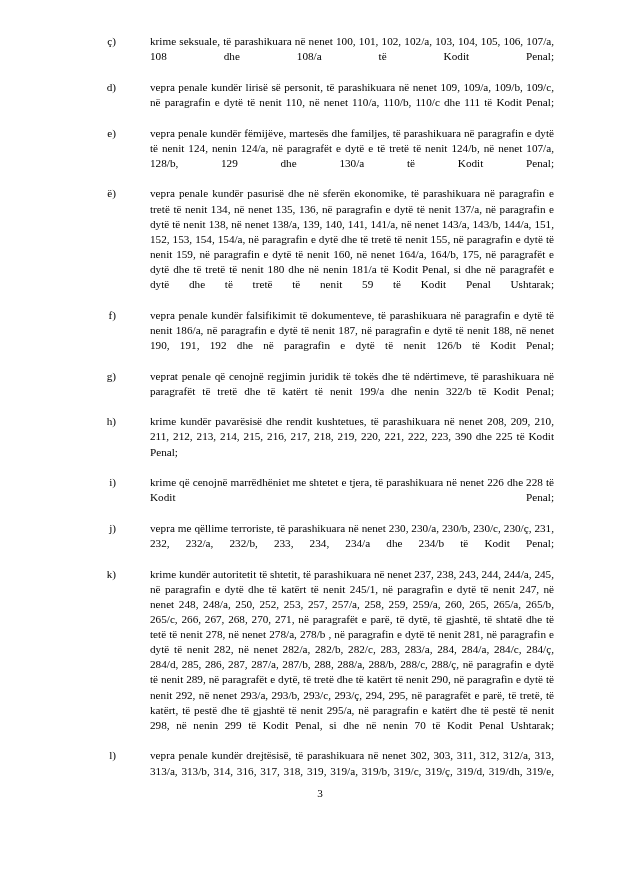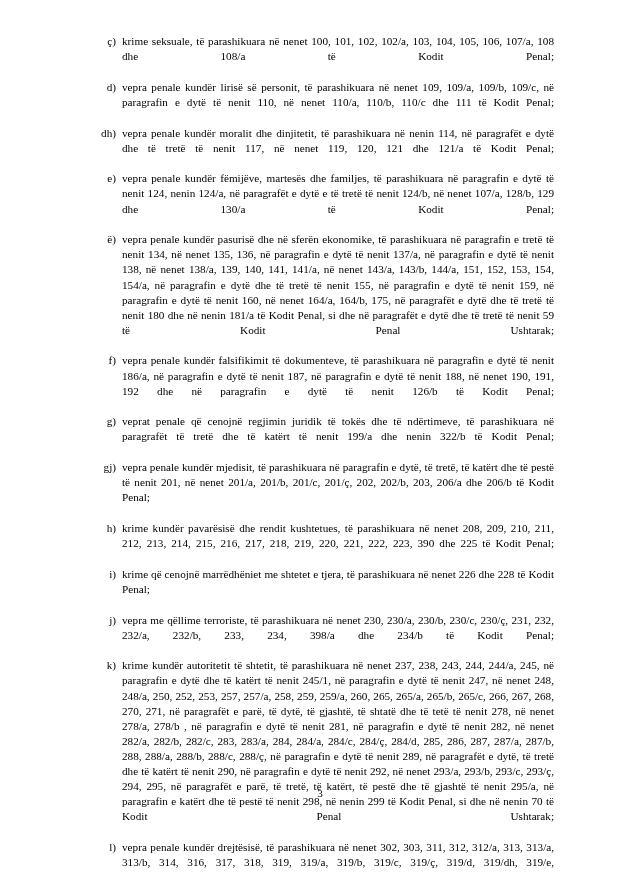--- a/index.html
+++ b/index.html
@@ -43,20 +43,21 @@
     text-align: right;
     padding-right: 6px;
     box-sizing: border-box;
     white-space: nowrap;
   }
   .body-text {
     flex: 1 1 auto;
     text-align: justify;
     text-justify: inter-word;
     hyphens: none;
+    margin-left: 28px;
   }
   .body-text:after {
     content: "";
     display: inline-block;
     width: 100%;
   }
   .page-number {
     position: absolute;
     left: 0;
     top: 786px;
@@ -77,24 +78,20 @@
     <div class="item">
       <span class="marker">ç)</span>
       <span class="body-text">krime seksuale, të parashikuara në nenet 100, 101, 102, 102/a, 103, 104, 105, 106, 107/a, 108 dhe 108/a të Kodit Penal;</span>
     </div>
 
     <div class="item">
       <span class="marker">d)</span>
       <span class="body-text">vepra penale kundër lirisë së personit, të parashikuara në nenet 109, 109/a, 109/b, 109/c, në paragrafin e dytë të nenit 110, në nenet 110/a, 110/b, 110/c dhe 111 të Kodit Penal;</span>
     </div>
 
-    <div class="item">
-      <span class="marker">dh)</span>
-      <span class="body-text">vepra penale kundër moralit dhe dinjitetit, të parashikuara në nenin 114, në paragrafët e dytë dhe të tretë të nenit 117, në nenet 119, 120, 121 dhe 121/a të Kodit Penal;</span>
-    </div>
 
     <div class="item">
       <span class="marker">e)</span>
       <span class="body-text">vepra penale kundër fëmijëve, martesës dhe familjes, të parashikuara në paragrafin e dytë të nenit 124, nenin 124/a, në paragrafët e dytë e të tretë të nenit 124/b, në nenet 107/a, 128/b, 129 dhe 130/a të Kodit Penal;</span>
     </div>
 
     <div class="item">
       <span class="marker">ë)</span>
       <span class="body-text">vepra penale kundër pasurisë dhe në sferën ekonomike, të parashikuara në paragrafin e tretë të nenit 134, në nenet 135, 136, në paragrafin e dytë të nenit 137/a, në paragrafin e dytë të nenit 138, në nenet 138/a, 139, 140, 141, 141/a, në nenet 143/a, 143/b, 144/a, 151, 152, 153, 154, 154/a, në paragrafin e dytë dhe të tretë të nenit 155, në paragrafin e dytë të nenit 159, në paragrafin e dytë të nenit 160, në nenet 164/a, 164/b, 175, në paragrafët e dytë dhe të tretë të nenit 180 dhe në nenin 181/a të Kodit Penal, si dhe në paragrafët e dytë dhe të tretë të nenit 59 të Kodit Penal Ushtarak;</span>
     </div>
@@ -102,38 +99,34 @@
     <div class="item">
       <span class="marker">f)</span>
       <span class="body-text">vepra penale kundër falsifikimit të dokumenteve, të parashikuara në paragrafin e dytë të nenit 186/a, në paragrafin e dytë të nenit 187, në paragrafin e dytë të nenit 188, në nenet 190, 191, 192 dhe në paragrafin e dytë të nenit 126/b të Kodit Penal;</span>
     </div>
 
     <div class="item">
       <span class="marker">g)</span>
       <span class="body-text">veprat penale që cenojnë regjimin juridik të tokës dhe të ndërtimeve, të parashikuara në paragrafët të tretë dhe të katërt të nenit 199/a dhe nenin 322/b të Kodit Penal;</span>
     </div>
 
-    <div class="item">
-      <span class="marker">gj)</span>
-      <span class="body-text">vepra penale kundër mjedisit, të parashikuara në paragrafin e dytë, të tretë, të katërt dhe të pestë të nenit 201, në nenet 201/a, 201/b, 201/c, 201/ç, 202, 202/b, 203, 206/a dhe 206/b të Kodit Penal;</span>
-    </div>
 
     <div class="item">
       <span class="marker">h)</span>
       <span class="body-text">krime kundër pavarësisë dhe rendit kushtetues, të parashikuara në nenet 208, 209, 210, 211, 212, 213, 214, 215, 216, 217, 218, 219, 220, 221, 222, 223, 390 dhe 225 të Kodit Penal;</span>
     </div>
 
     <div class="item">
       <span class="marker">i)</span>
       <span class="body-text">krime që cenojnë marrëdhëniet me shtetet e tjera, të parashikuara në nenet 226 dhe 228 të Kodit Penal;</span>
     </div>
 
     <div class="item">
       <span class="marker">j)</span>
-      <span class="body-text">vepra me qëllime terroriste, të parashikuara në nenet 230, 230/a, 230/b, 230/c, 230/ç, 231, 232, 232/a, 232/b, 233, 234, 398/a dhe 234/b të Kodit Penal;</span>
+      <span class="body-text">vepra me qëllime terroriste, të parashikuara në nenet 230, 230/a, 230/b, 230/c, 230/ç, 231, 232, 232/a, 232/b, 233, 234, 234/a dhe 234/b të Kodit Penal;</span>
     </div>
 
     <div class="item">
       <span class="marker">k)</span>
       <span class="body-text">krime kundër autoritetit të shtetit, të parashikuara në nenet 237, 238, 243, 244, 244/a, 245, në paragrafin e dytë dhe të katërt të nenit 245/1, në paragrafin e dytë të nenit 247, në nenet 248, 248/a, 250, 252, 253, 257, 257/a, 258, 259, 259/a, 260, 265, 265/a, 265/b, 265/c, 266, 267, 268, 270, 271, në paragrafët e parë, të dytë, të gjashtë, të shtatë dhe të tetë të nenit 278, në nenet 278/a, 278/b , në paragrafin e dytë të nenit 281, në paragrafin e dytë të nenit 282, në nenet 282/a, 282/b, 282/c, 283, 283/a, 284, 284/a, 284/c, 284/ç, 284/d, 285, 286, 287, 287/a, 287/b, 288, 288/a, 288/b, 288/c, 288/ç, në paragrafin e dytë të nenit 289, në paragrafët e dytë, të tretë dhe të katërt të nenit 290, në paragrafin e dytë të nenit 292, në nenet 293/a, 293/b, 293/c, 293/ç, 294, 295, në paragrafët e parë, të tretë, të katërt, të pestë dhe të gjashtë të nenit 295/a, në paragrafin e katërt dhe të pestë të nenit 298, në nenin 299 të Kodit Penal, si dhe në nenin 70 të Kodit Penal Ushtarak;</span>
     </div>
 
     <div class="item">
       <span class="marker">l)</span>
       <span class="body-text">vepra penale kundër drejtësisë, të parashikuara në nenet 302, 303, 311, 312, 312/a, 313, 313/a, 313/b, 314, 316, 317, 318, 319, 319/a, 319/b, 319/c, 319/ç, 319/d, 319/dh, 319/e,</span>

